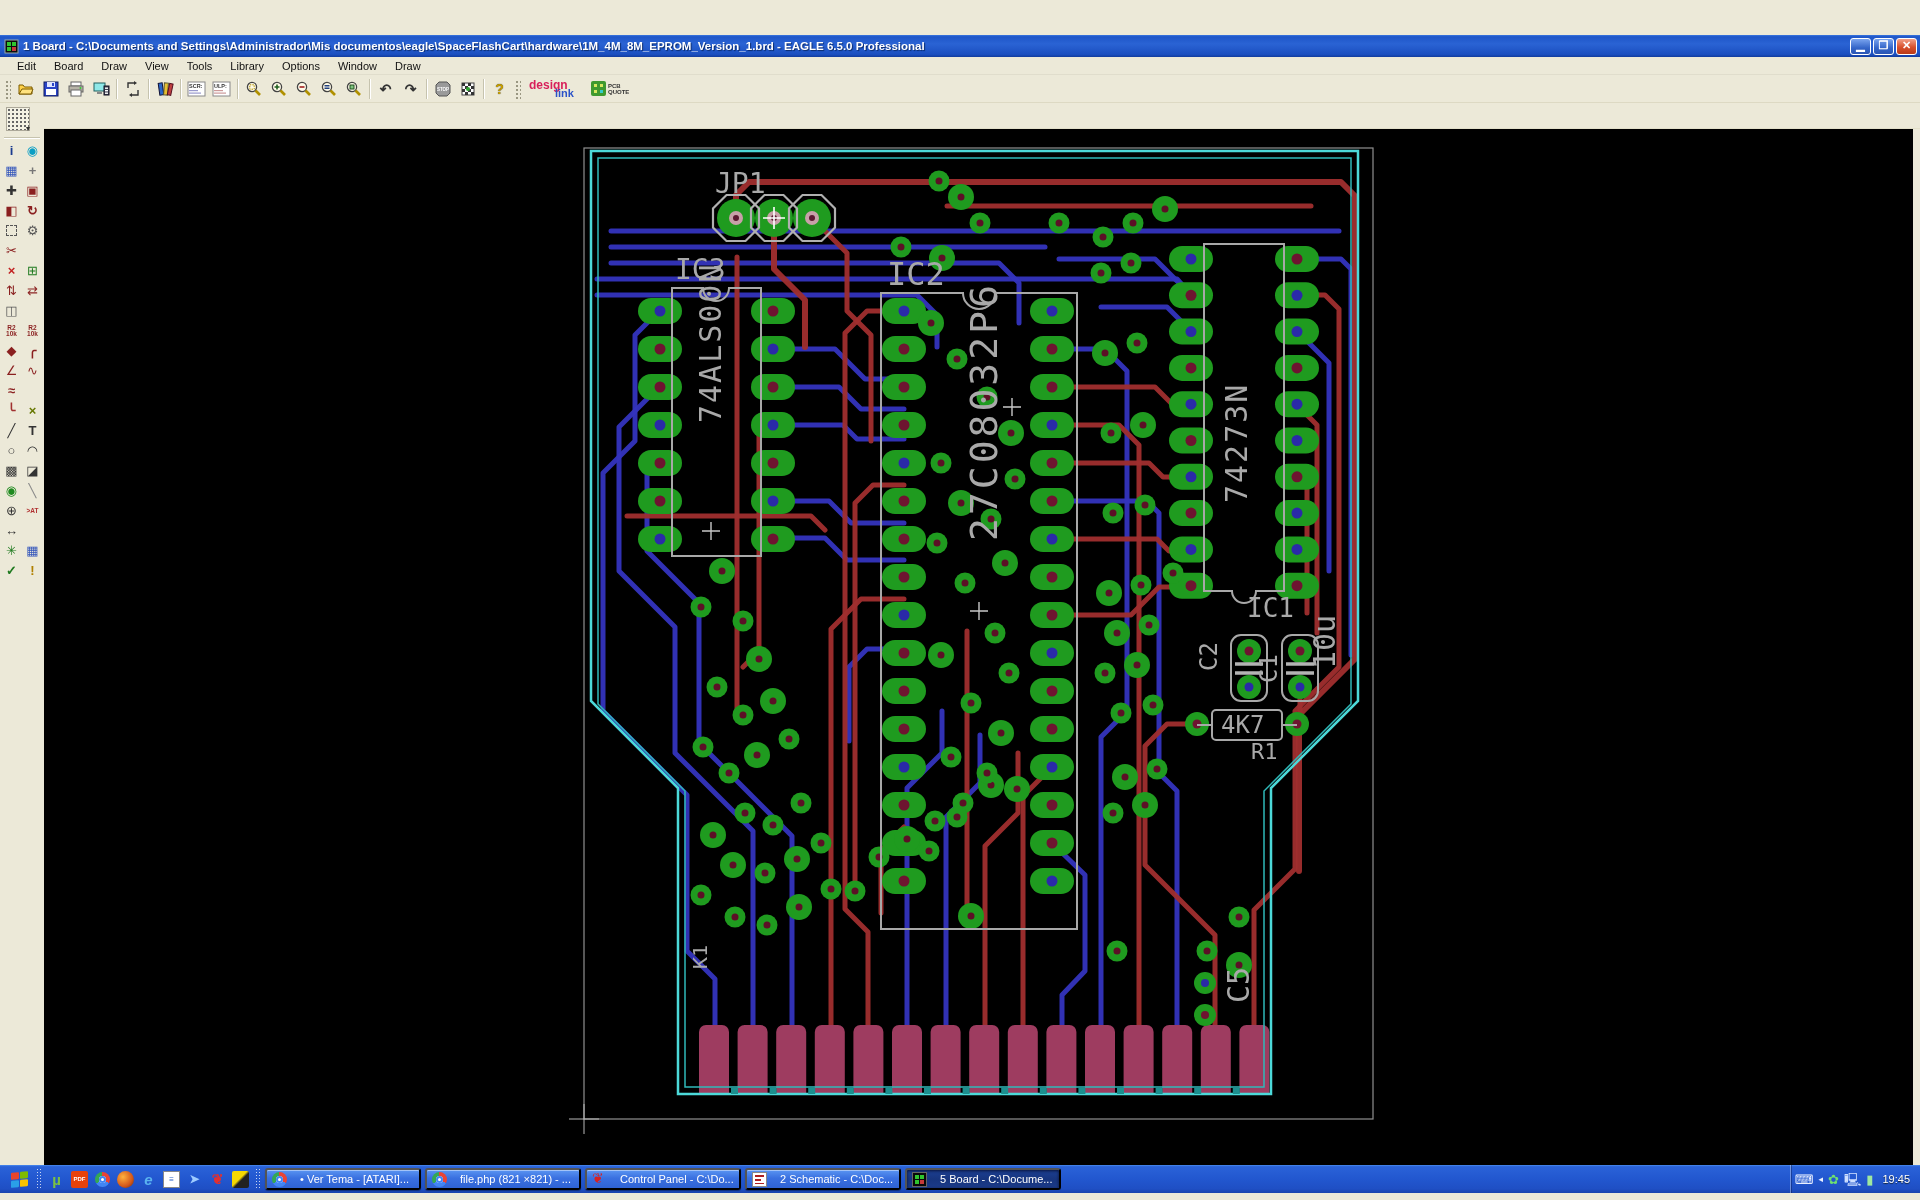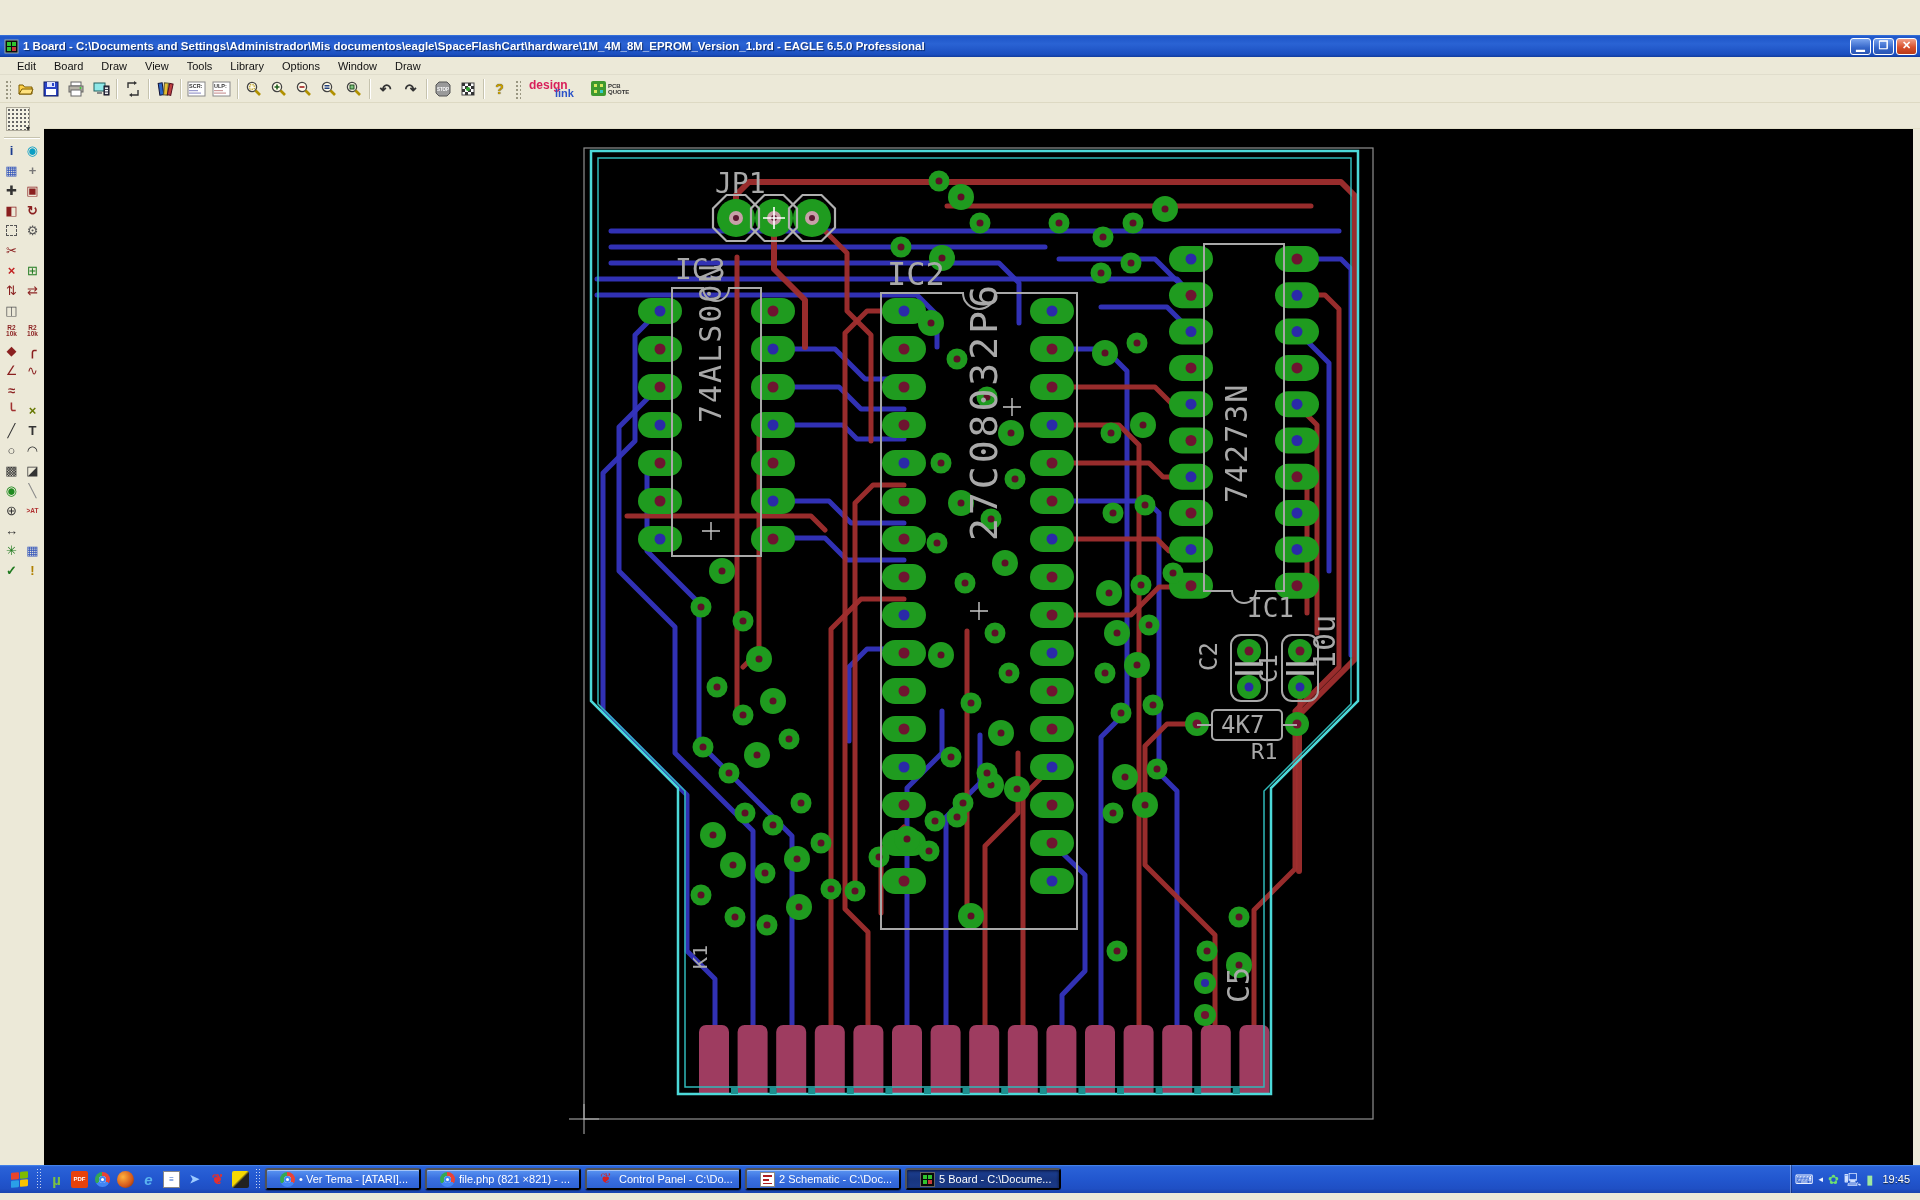--- a/index.html
+++ b/index.html
@@ -69,21 +69,21 @@
     display:flex; align-items:center; color:#fff; }
   .startflag { width:30px; height:24px; display:flex; align-items:center; justify-content:center; margin-left:4px; }
   .flag { width:17px; height:15px; display:grid; grid-template-columns:8px 8px; grid-template-rows:7px 7px; gap:1px; transform:skewY(-6deg); }
   .flag i:nth-child(1){background:#e8452c;border-radius:1px}
   .flag i:nth-child(2){background:#7fbb00;border-radius:1px}
   .flag i:nth-child(3){background:#2a9fe8;border-radius:1px}
   .flag i:nth-child(4){background:#f8c300;border-radius:1px}
   .tb-div { width:6px; height:22px; margin:0 2px; background-image:radial-gradient(rgba(255,255,255,.75) 0.8px, transparent 1px); background-size:3px 3px; }
   .ql { display:flex; align-items:center; gap:6px; padding:0 4px; }
   .qli { width:17px; height:17px; display:flex; align-items:center; justify-content:center; font-weight:bold; }
-  .task { width:156px; height:22px; margin:0 2px; border-radius:3px; display:flex; align-items:center; gap:4px; padding:0 13px;
+  .task { width:156px; height:22px; margin:0 2px; border-radius:3px; display:flex; align-items:center; gap:13px; padding:0 5px;
     background:linear-gradient(180deg,#5a95f2,#3a70e0 45%,#2f63d4); box-shadow:inset 0 1px 0 rgba(255,255,255,.45), 0 1px 1px rgba(0,0,20,.4);
     color:#fff; font-size:11px; white-space:nowrap; overflow:hidden; }
   .task.active { background:linear-gradient(180deg,#1c3f93,#17357e 50%,#1b3a88); box-shadow:inset 0 1px 3px rgba(0,0,20,.7); }
   .task .ticon { width:15px; height:15px; flex:0 0 auto; }
   .tray { margin-left:auto; display:flex; align-items:center; gap:5px; padding:0 10px 0 4px; height:100%; border-left:1px solid rgba(255,255,255,.35); box-shadow:inset 1px 0 0 rgba(0,0,30,.3); }
   .trayicon { font-size:13px; color:#eaf0ff; line-height:1; }
   .clock { font-size:11px; color:#fff; margin-left:4px; text-shadow:0 1px 1px #123; }
 
   .chrome-ball { width:15px; height:15px; border-radius:50%; background:conic-gradient(#ea4335 0 33%, #4285f4 33% 66%, #34a853 66% 100%); position:relative; }
   .chrome-ball::after { content:""; position:absolute; left:4px; top:4px; width:7px; height:7px; border-radius:50%; background:#fff; box-shadow:inset 0 0 0 2px #4285f4; }

